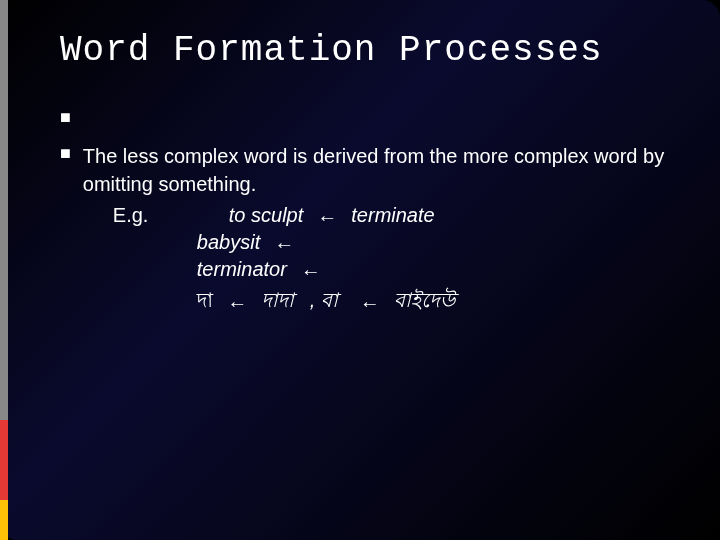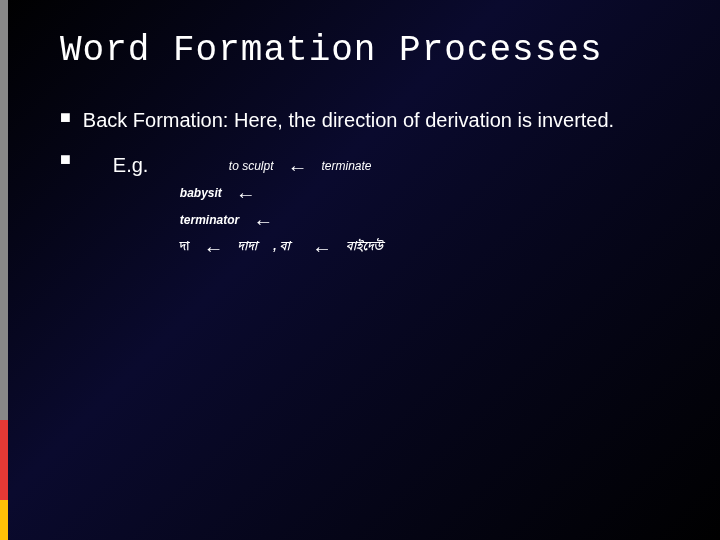--- a/index.html
+++ b/index.html
@@ -17,20 +17,21 @@
     }
 
     .slide {
       width: 720px;
       height: 540px;
       background: linear-gradient(135deg, #000000 0%, #0a0a2e 40%, #000000 100%);
       position: relative;
       display: flex;
       flex-direction: column;
       padding: 30px 50px 14px 60px;
+      border-radius: 18px;
     }
 
     .left-bar {
       position: absolute;
       left: 0;
       top: 0;
       width: 8px;
       height: 100%;
       display: flex;
       flex-direction: column;
@@ -102,35 +103,34 @@
     .eg-label {
       color: #ffffff;
       font-size: 20px;
       font-family: Arial, Helvetica, sans-serif;
       min-width: 80px;
       display: inline-block;
     }
 
     .example-text {
       color: #ffffff;
-      font-size: 12px;
+      font-size: 20px;
       font-family: Arial, Helvetica, sans-serif;
       font-style: italic;
     }
 
     .arrow-symbol {
       color: #ffffff;
       font-size: 20px;
       font-family: Arial, Helvetica, sans-serif;
       margin: 0 6px;
     }
 
     .indent-examples {
-      margin-left: 67px;
-      font-weight: bold;
+      margin-left: 84px;
     }
 
     .bengali-text {
       font-family: Arial, Helvetica, sans-serif;
       font-style: normal;
     }
   </style>
 </head>
 <body>
 
@@ -141,26 +141,26 @@
     <div class="bar-segment-2"></div>
     <div class="bar-segment-3"></div>
   </div>
 
   <h1 class="slide-title">Word  Formation  Processes</h1>
 
   <div class="content">
 
     <div class="bullet-item">
       <span class="bullet-icon">■</span>
-      <span class="bullet-text">Back Formation: Here, the direction of derivation is inverted.</span>
     </div>
 
     <div class="bullet-item">
       <span class="bullet-icon">■</span>
       <div style="display:flex; flex-direction:column;">
+        <span class="bullet-text">The less complex word is derived from the more complex word by omitting something.</span>
 
         <div class="examples-block">
 
           <div class="example-row">
             <span class="eg-label">E.g.</span>
             <span style="width:20px;"></span>
             <span class="example-text"><em>to sculpt</em></span>
             <span class="arrow-symbol">←</span>
             <span class="example-text"><em>terminate</em></span>
           </div>

